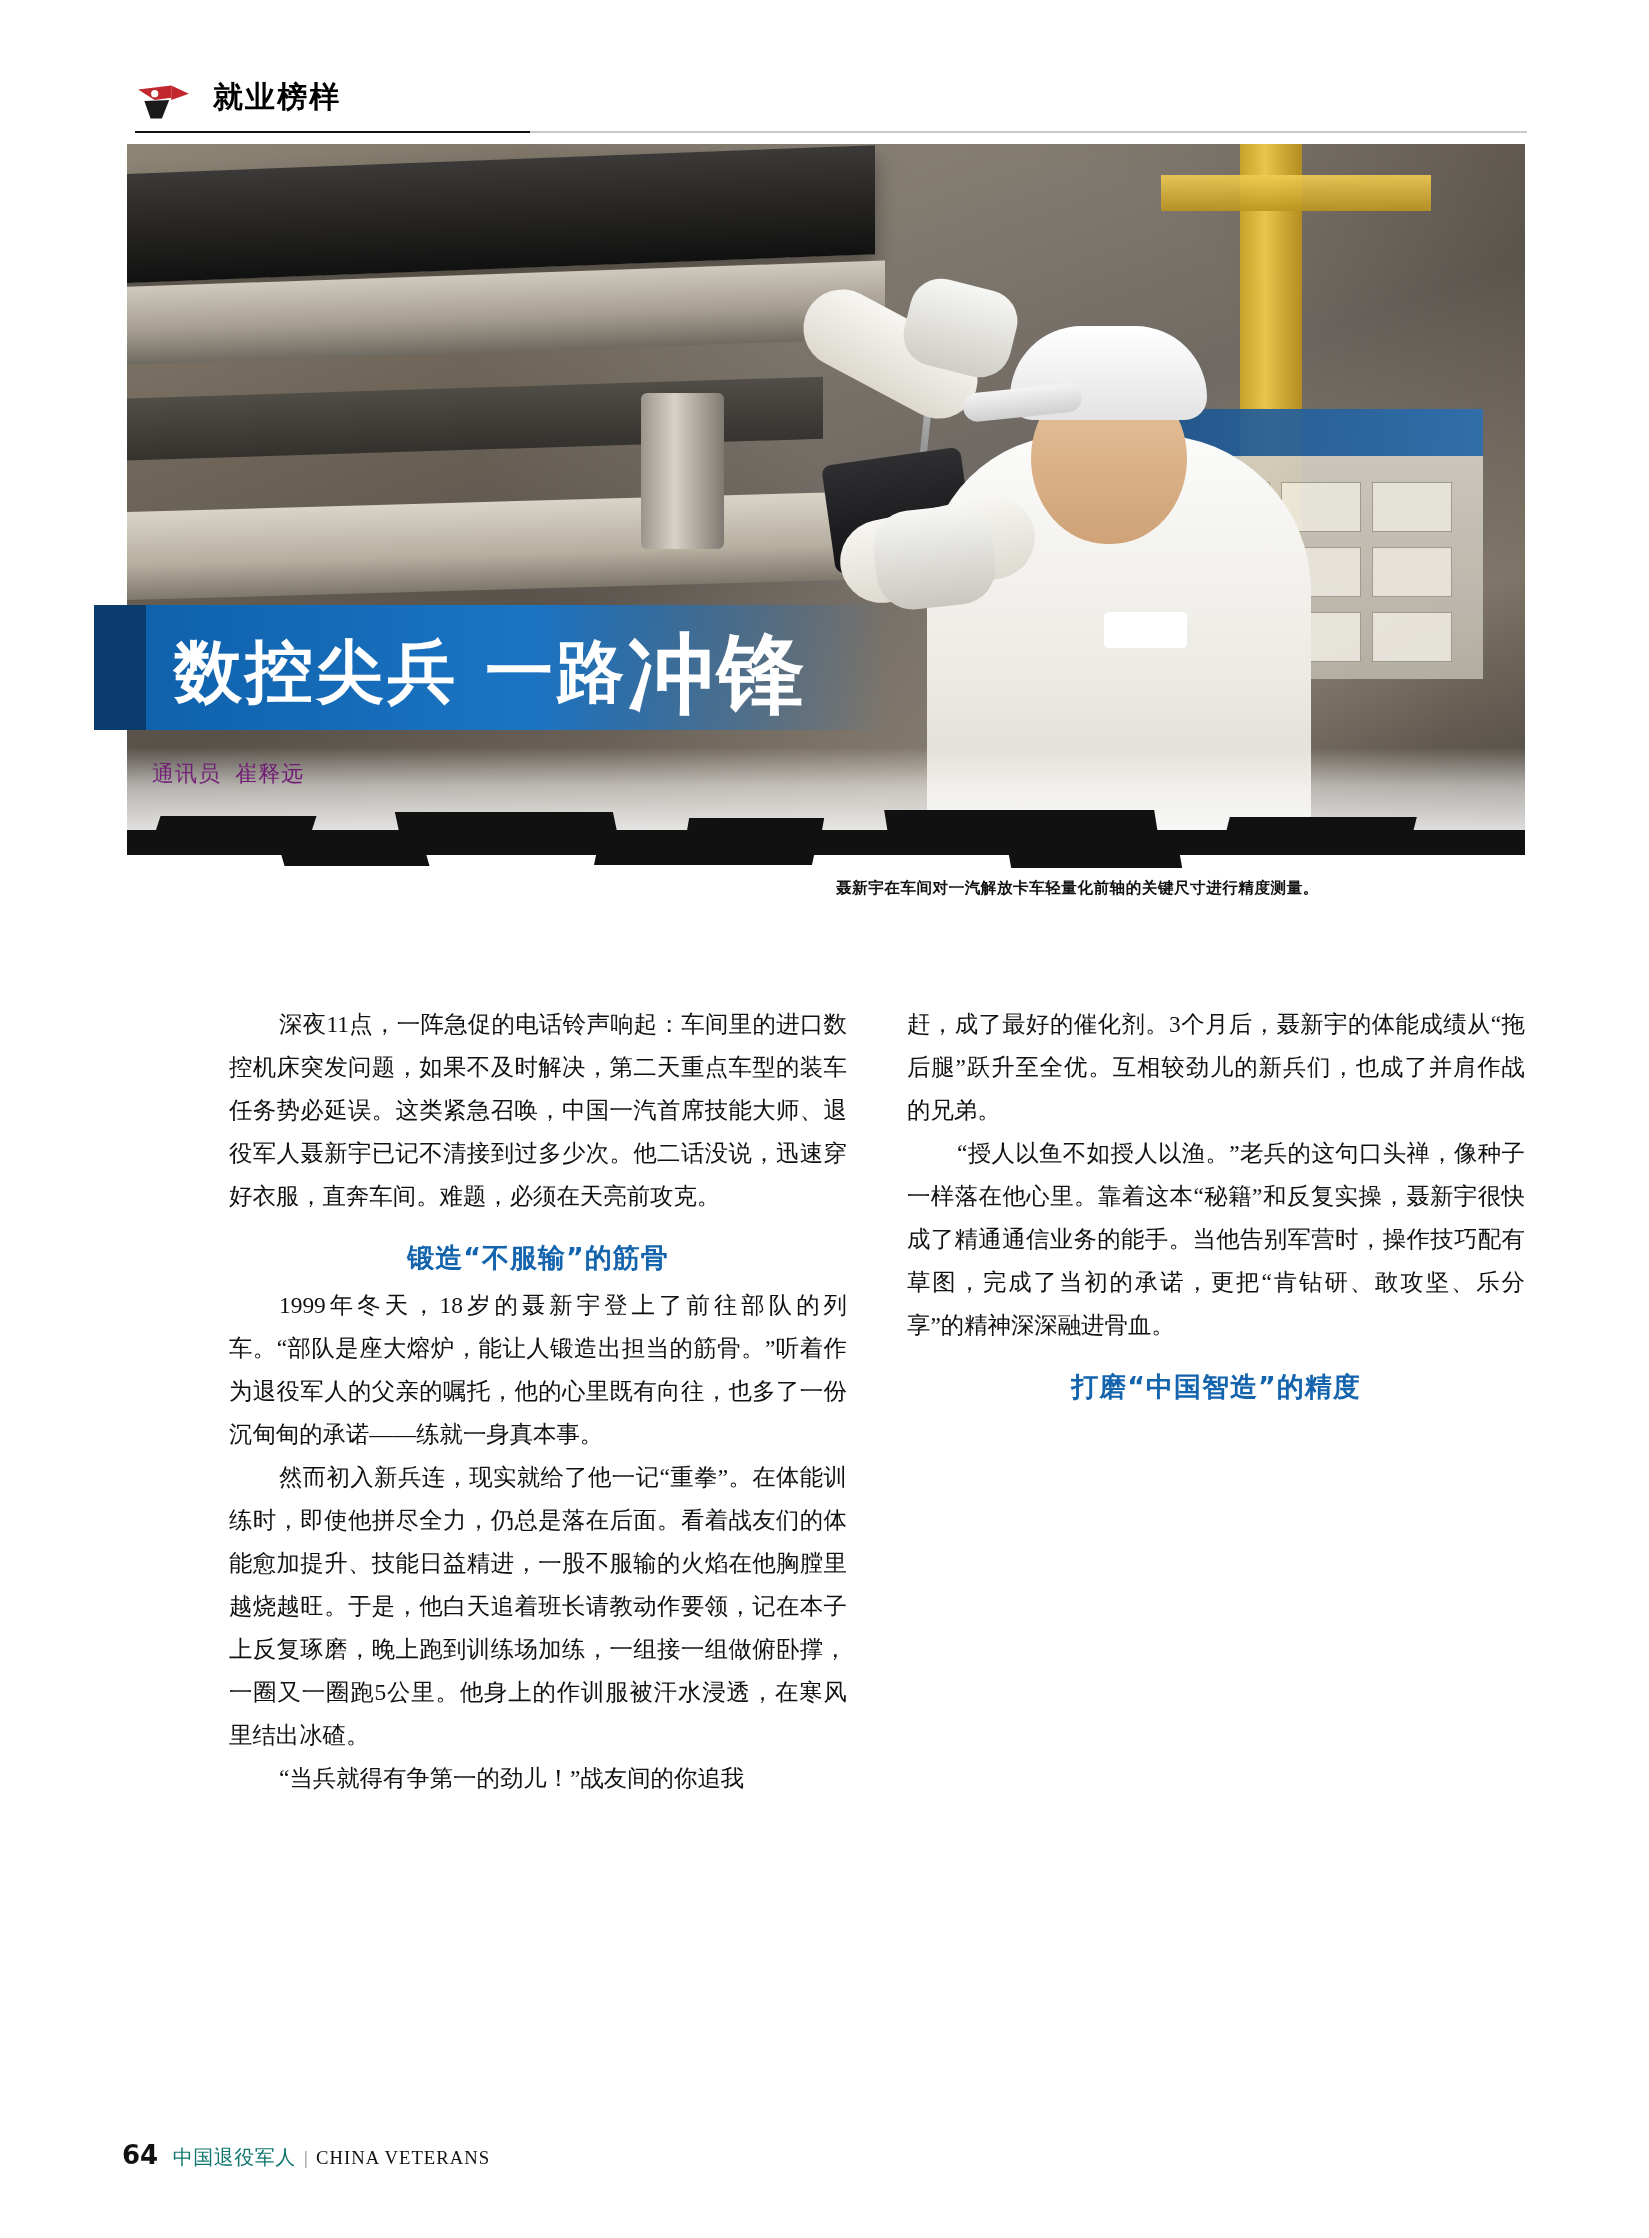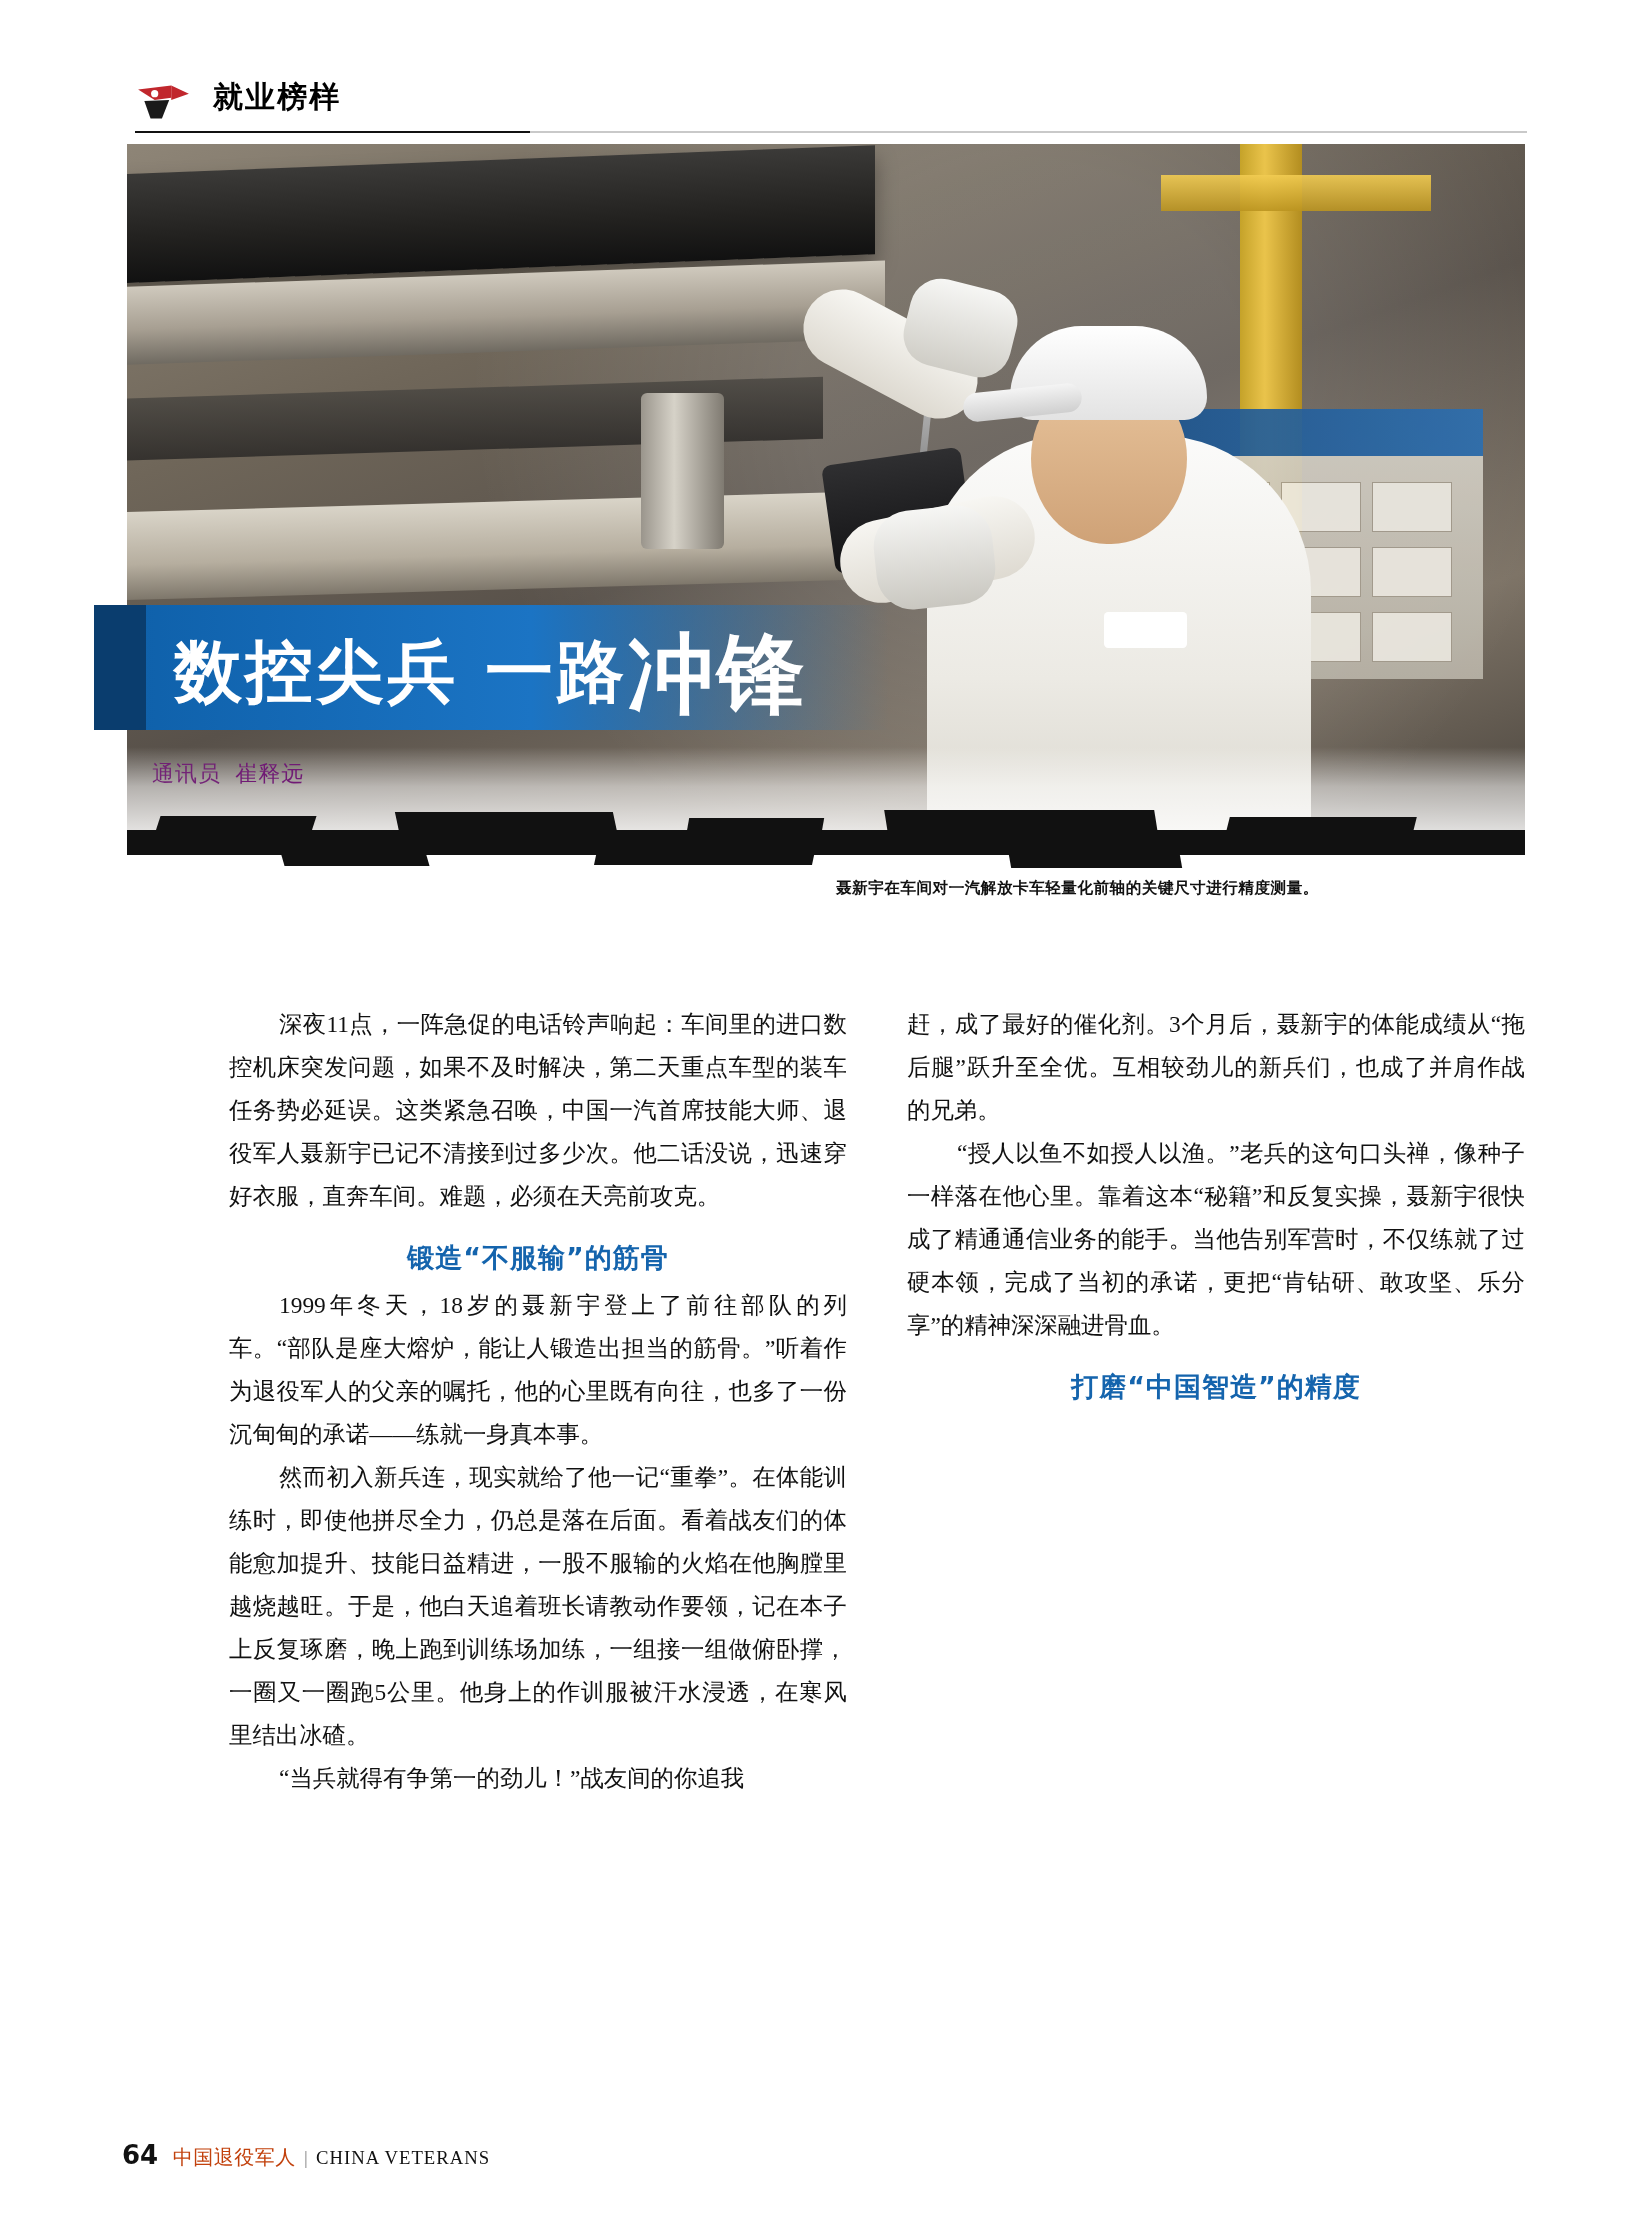--- a/index.html
+++ b/index.html
@@ -361,21 +361,21 @@
     font-family: "DejaVu Sans", sans-serif;
     font-weight: bold;
     font-size: 26px;
     color: #111;
     margin-right: 14.5px;
     margin-left: 26px;
   }
   .footer .cn {
     font-family: "DejaVu Sans", sans-serif;
     font-size: 20px;
-    color: #c2410c;
+    color: #0f766e;
     letter-spacing: 0.5px;
   }
   .footer .sep {
     margin: 0 8.3px;
     color: #888;
     font-size: 18.7px;
   }
   .footer .en {
     font-family: "Liberation Serif", serif;
     font-size: 18.7px;
@@ -464,21 +464,21 @@
   <div class="col left">
     <p>深夜11点，一阵急促的电话铃声响起：车间里的进口数控机床突发问题，如果不及时解决，第二天重点车型的装车任务势必延误。这类紧急召唤，中国一汽首席技能大师、退役军人聂新宇已记不清接到过多少次。他二话没说，迅速穿好衣服，直奔车间。难题，必须在天亮前攻克。</p>
     <div class="subhead">锻造“不服输”的筋骨</div>
     <p>1999年冬天，18岁的聂新宇登上了前往部队的列车。“部队是座大熔炉，能让人锻造出担当的筋骨。”听着作为退役军人的父亲的嘱托，他的心里既有向往，也多了一份沉甸甸的承诺——练就一身真本事。</p>
     <p>然而初入新兵连，现实就给了他一记“重拳”。在体能训练时，即使他拼尽全力，仍总是落在后面。看着战友们的体能愈加提升、技能日益精进，一股不服输的火焰在他胸膛里越烧越旺。于是，他白天追着班长请教动作要领，记在本子上反复琢磨，晚上跑到训练场加练，一组接一组做俯卧撑，一圈又一圈跑5公里。他身上的作训服被汗水浸透，在寒风里结出冰碴。</p>
     <p>“当兵就得有争第一的劲儿！”战友间的你追我</p>
   </div>
 
   <div class="col right">
     <p style="text-indent:0;">赶，成了最好的催化剂。3个月后，聂新宇的体能成绩从“拖后腿”跃升至全优。互相较劲儿的新兵们，也成了并肩作战的兄弟。</p>
-    <p>“授人以鱼不如授人以渔。”老兵的这句口头禅，像种子一样落在他心里。靠着这本“秘籍”和反复实操，聂新宇很快成了精通通信业务的能手。当他告别军营时，不仅练就了过硬本领，完成了当初的承诺，更把“肯钻研、敢攻坚、乐分享”的精神深深融进骨血。</p>
+    <p>“授人以鱼不如授人以渔。”老兵的这句口头禅，像种子一样落在他心里。靠着这本“秘籍”和反复实操，聂新宇很快成了精通通信业务的能手。当他告别军营时，操作技巧配有草图，完成了当初的承诺，更把“肯钻研、敢攻坚、乐分享”的精神深深融进骨血。</p>
     <div class="subhead">打磨“中国智造”的精度</div>
   </div>
 
   <div class="footer">
     <span class="pageno">64</span>
     <span class="cn">中国退役军人</span>
     <span class="sep">|</span>
     <span class="en">CHINA VETERANS</span>
   </div>
 

